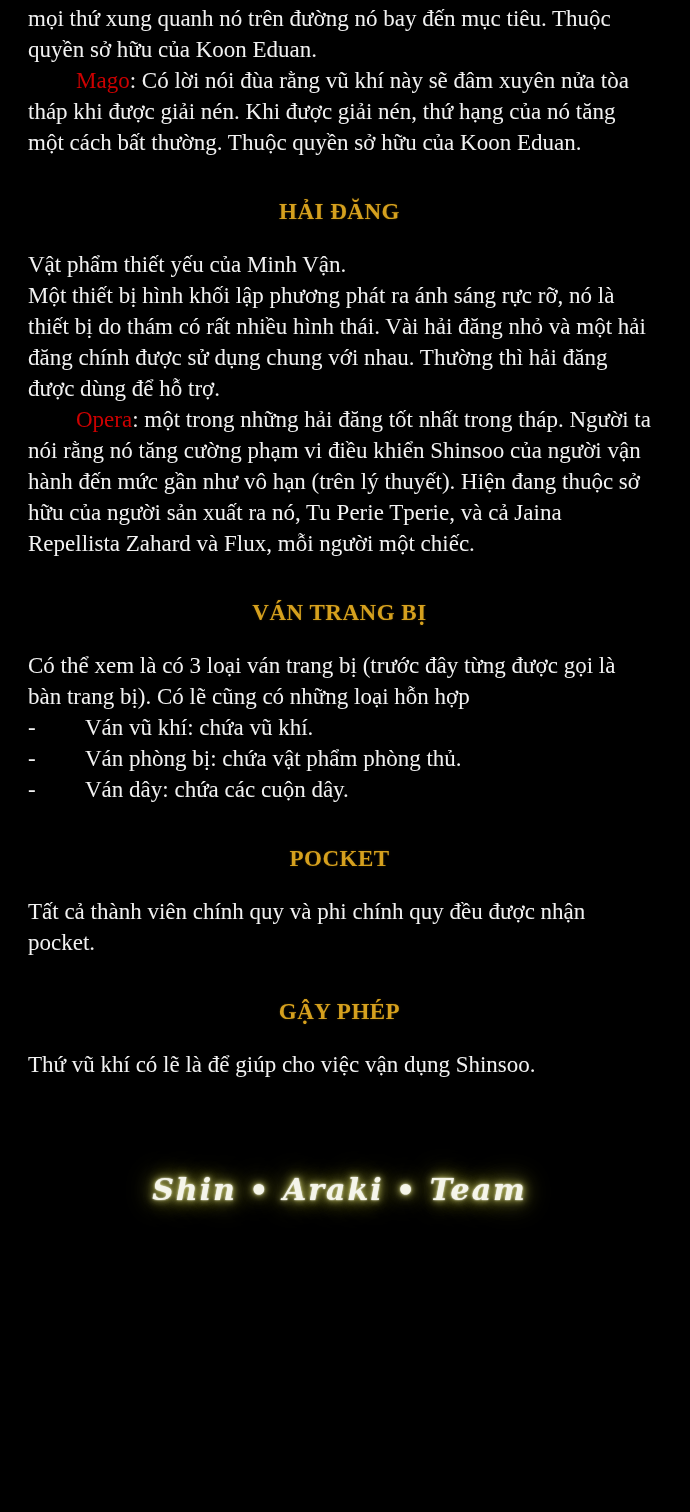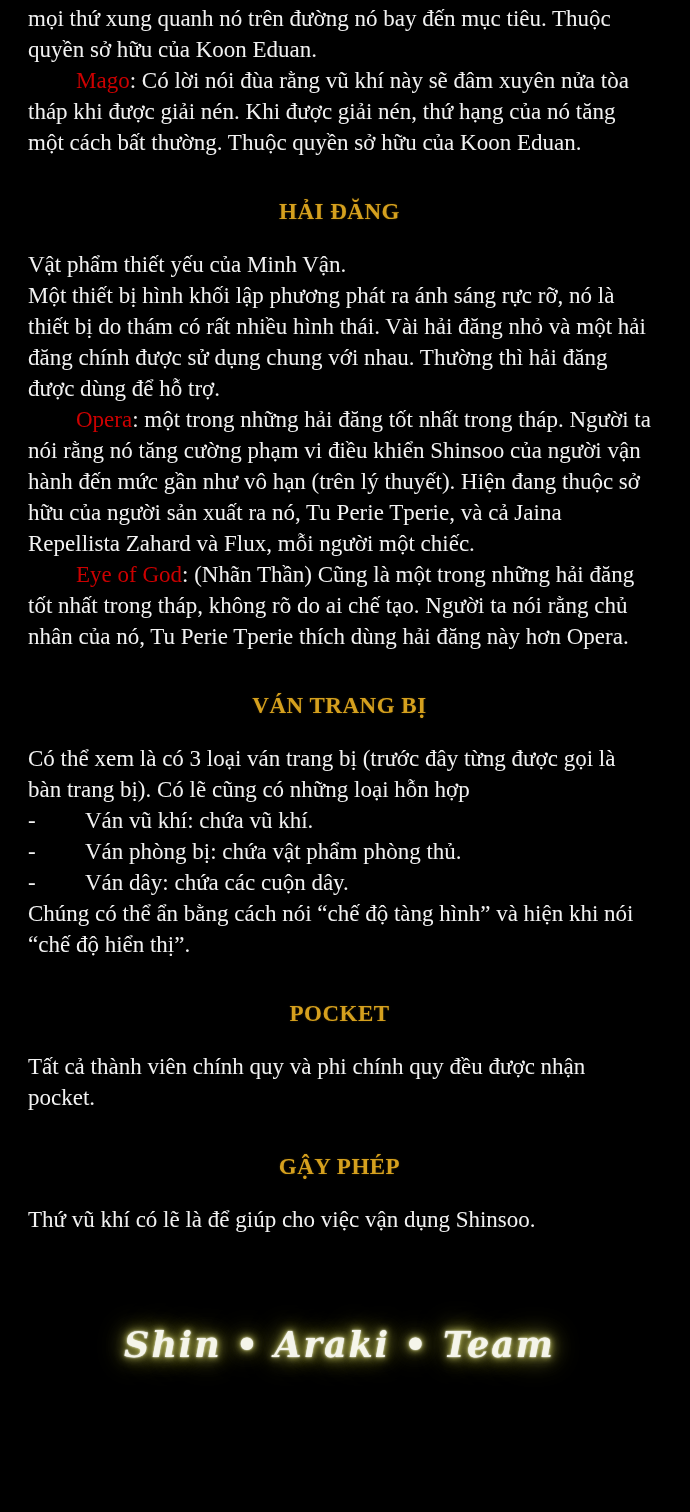--- a/index.html
+++ b/index.html
@@ -47,21 +47,21 @@
   }
   .footer {
     text-align: center;
     margin-top: 80px;
   }
   .team-logo {
     display: inline-block;
     font-family: "DejaVu Serif", serif;
     font-style: italic;
     font-weight: bold;
-    font-size: 35px;
+    font-size: 30px;
     line-height: 60px;
     letter-spacing: 2px;
     color: #f5f5ea;
     text-shadow:
       0 0 2px #ffffff,
       0 0 6px #b9b95d,
       0 0 12px #9a9a3f,
       0 0 22px #80802f,
       0 0 30px #6a6a26;
   }
@@ -76,42 +76,40 @@
   <p class="body-text"><span class="term">Mago</span><span>: Có lời nói đùa rằng vũ khí này sẽ đâm xuyên nửa tòa tháp khi được giải nén. Khi được giải nén, thứ hạng của nó tăng một cách bất thường. Thuộc quyền sở hữu của Koon Eduan.</span></p>
 
   <h2 class="heading">HẢI ĐĂNG</h2>
 
   <p class="body-text">Vật phẩm thiết yếu của Minh Vận.</p>
 
   <p class="body-text">Một thiết bị hình khối lập phương phát ra ánh sáng rực rỡ, nó là thiết bị do thám có rất nhiều hình thái. Vài hải đăng nhỏ và một hải đăng chính được sử dụng chung với nhau. Thường thì hải đăng được dùng để hỗ trợ.</p>
 
   <p class="body-text"><span class="term">Opera</span><span>: một trong những hải đăng tốt nhất trong tháp. Người ta nói rằng nó tăng cường phạm vi điều khiển Shinsoo của người vận hành đến mức gần như vô hạn (trên lý thuyết). Hiện đang thuộc sở hữu của người sản xuất ra nó, Tu Perie Tperie, và cả Jaina Repellista Zahard và Flux, mỗi người một chiếc.</span></p>
 
-  <p class="body-text"><span class="term">Eye of God</span><span>: (Nhãn Thần) Cũng là một trong những hải đăng tốt nhất trong tháp, không rõ do ai chế tạo. Người ta nói rằng chủ nhân của nó, Tu Perie Tperie thích dùng hải đăng này hơn Opera.</span></p>
 
   <h2 class="heading">VÁN TRANG BỊ</h2>
 
   <p class="body-text">Có thể xem là có 3 loại ván trang bị (trước đây từng được gọi là bàn trang bị). Có lẽ cũng có những loại hỗn hợp</p>
 
   <div class="list">
     <div class="list-item body-text">
       <span class="dash">-</span>
       <span>Ván vũ khí: chứa vũ khí.</span>
     </div>
     <div class="list-item body-text">
       <span class="dash">-</span>
       <span>Ván phòng bị: chứa vật phẩm phòng thủ.</span>
     </div>
     <div class="list-item body-text">
       <span class="dash">-</span>
       <span>Ván dây: chứa các cuộn dây.</span>
     </div>
   </div>
 
-  <p class="body-text">Chúng có thể ẩn bằng cách nói “chế độ tàng hình” và hiện khi nói “chế độ hiển thị”.</p>
 
   <h2 class="heading">POCKET</h2>
 
 
 
   <p class="body-text">Tất cả thành viên chính quy và phi chính quy đều được nhận pocket.</p>
 
   <h2 class="heading">GẬY PHÉP</h2>
 
   <p class="body-text">Thứ vũ khí có lẽ là để giúp cho việc vận dụng Shinsoo.</p>

